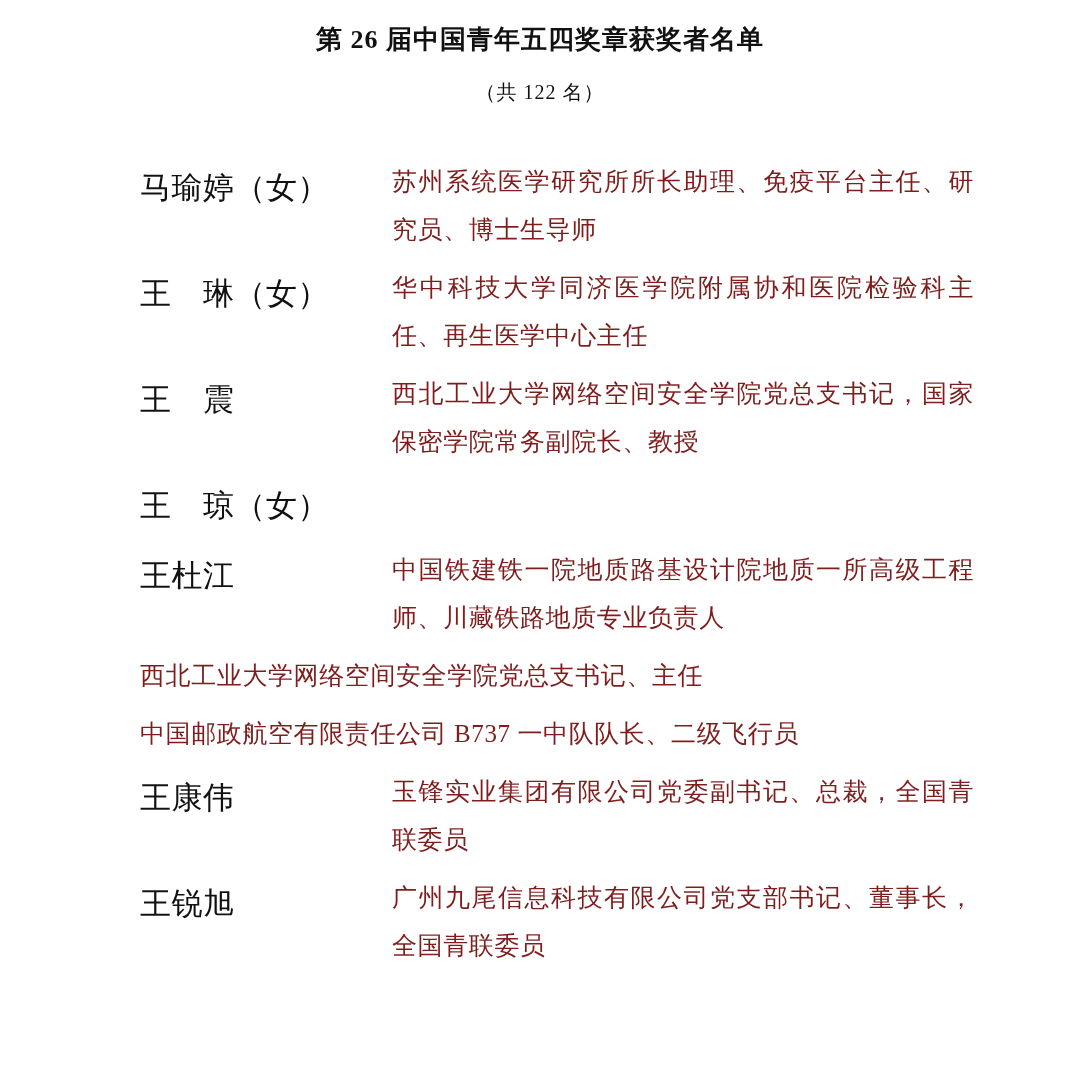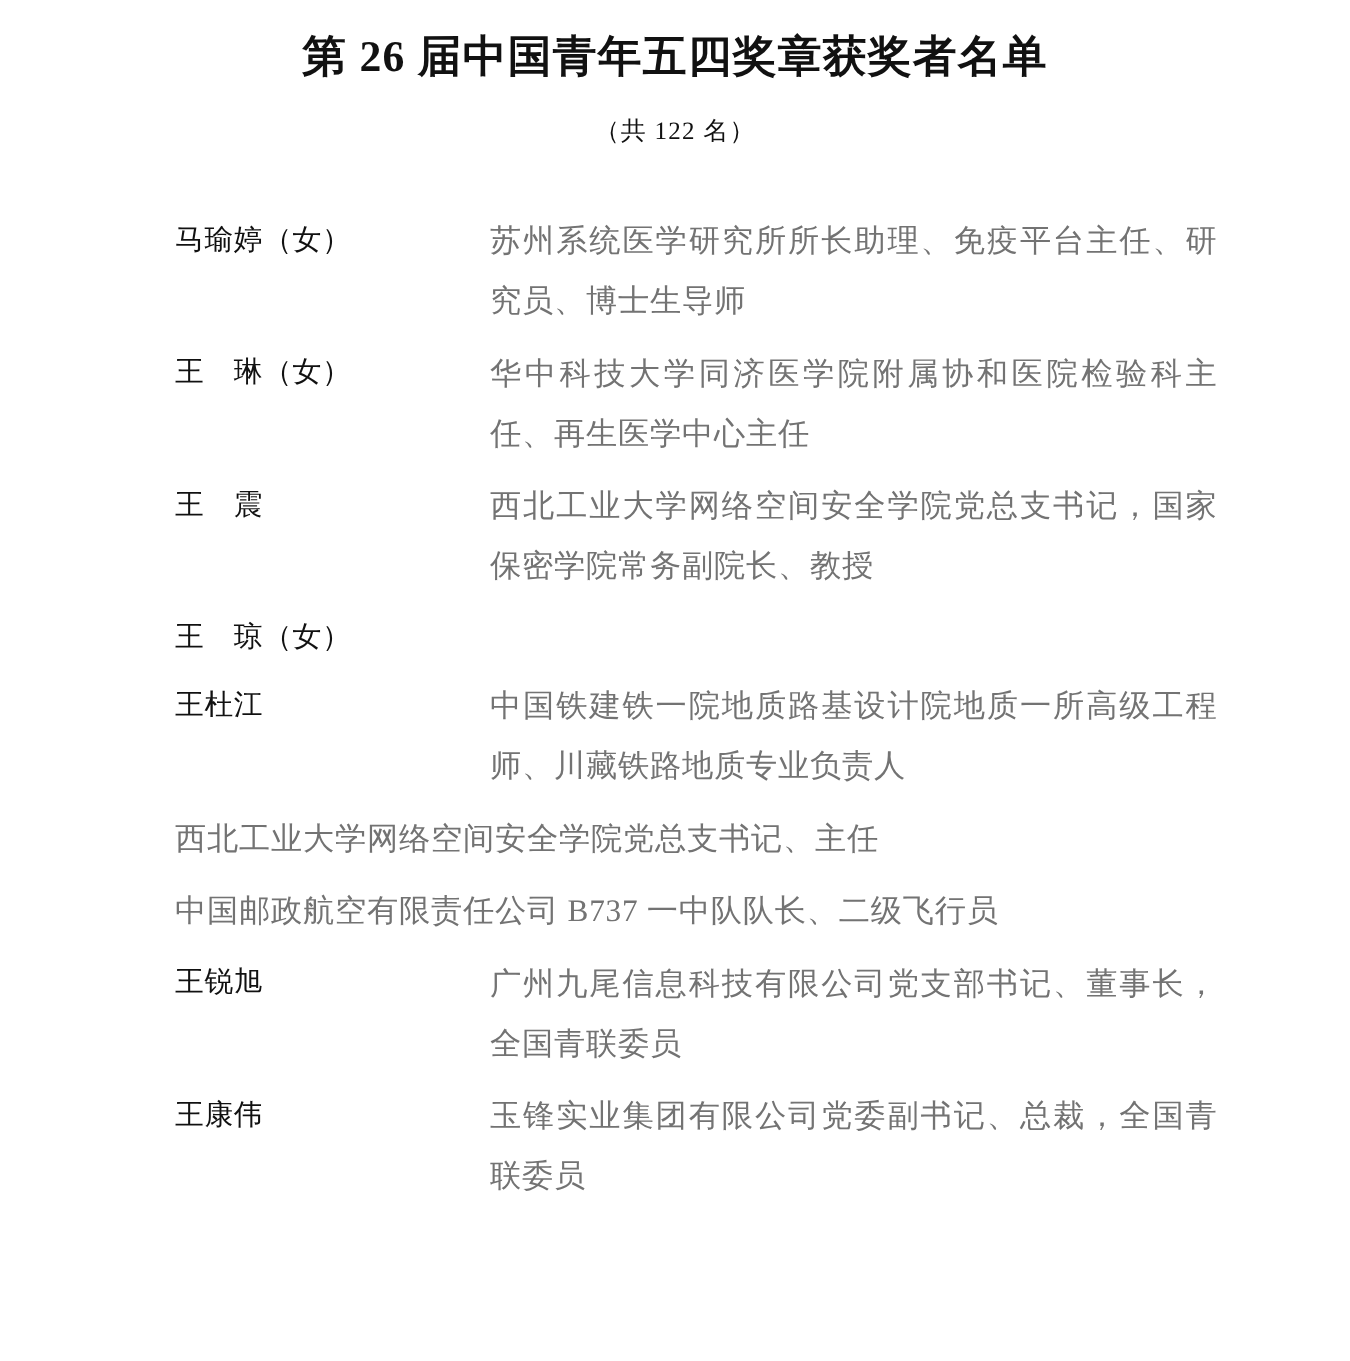--- a/index.html
+++ b/index.html
@@ -16,21 +16,21 @@
   }
   .page {
     width: 1080px;
     height: 1089px;
     position: relative;
     box-sizing: border-box;
     padding: 0;
   }
   .doc-title {
     text-align: center;
-    font-size: 35px;
+    font-size: 26px;
     font-weight: bold;
     letter-spacing: 1px;
     margin: 22px 0 0 0;
     line-height: 1.35;
     color: #111;
   }
   .doc-subtitle {
     text-align: center;
     font-size: 20px;
     font-weight: normal;
@@ -44,34 +44,34 @@
     box-sizing: border-box;
   }
   .entry {
     display: flex;
     align-items: flex-start;
     margin-bottom: 10px;
   }
   .entry-name {
     width: 252px;
     flex: 0 0 252px;
-    font-size: 23px;
+    font-size: 31px;
     line-height: 1.92;
     letter-spacing: 0.5px;
     white-space: pre;
     color: #111;
   }
   .entry-desc {
     flex: 1 1 auto;
     font-size: 25px;
     line-height: 1.92;
     letter-spacing: 0.6px;
     text-align: justify;
     text-justify: inter-ideograph;
-    color: #737373;
+    color: #7f1d1d;
   }
 </style>
 </head>
 <body>
 
 <div class="page">
 
   <h1 class="doc-title">第 26 届中国青年五四奖章获奖者名单</h1>
   <div class="doc-subtitle">（共 122 名）</div>
 
@@ -103,23 +103,23 @@
 
     <div class="entry">
       <div class="entry-desc">西北工业大学网络空间安全学院党总支书记、主任</div>
     </div>
 
     <div class="entry">
       <div class="entry-desc">中国邮政航空有限责任公司 B737 一中队队长、二级飞行员</div>
     </div>
 
     <div class="entry">
-      <div class="entry-name">王锐旭</div>
-      <div class="entry-desc">广州九尾信息科技有限公司党支部书记、董事长，全国青联委员</div>
+      <div class="entry-name">王康伟</div>
+      <div class="entry-desc">玉锋实业集团有限公司党委副书记、总裁，全国青联委员</div>
     </div>
 
     <div class="entry">
-      <div class="entry-name">王康伟</div>
-      <div class="entry-desc">玉锋实业集团有限公司党委副书记、总裁，全国青联委员</div>
+      <div class="entry-name">王锐旭</div>
+      <div class="entry-desc">广州九尾信息科技有限公司党支部书记、董事长，全国青联委员</div>
     </div>
 
   </div>
 </div>
 
 </body></html>

